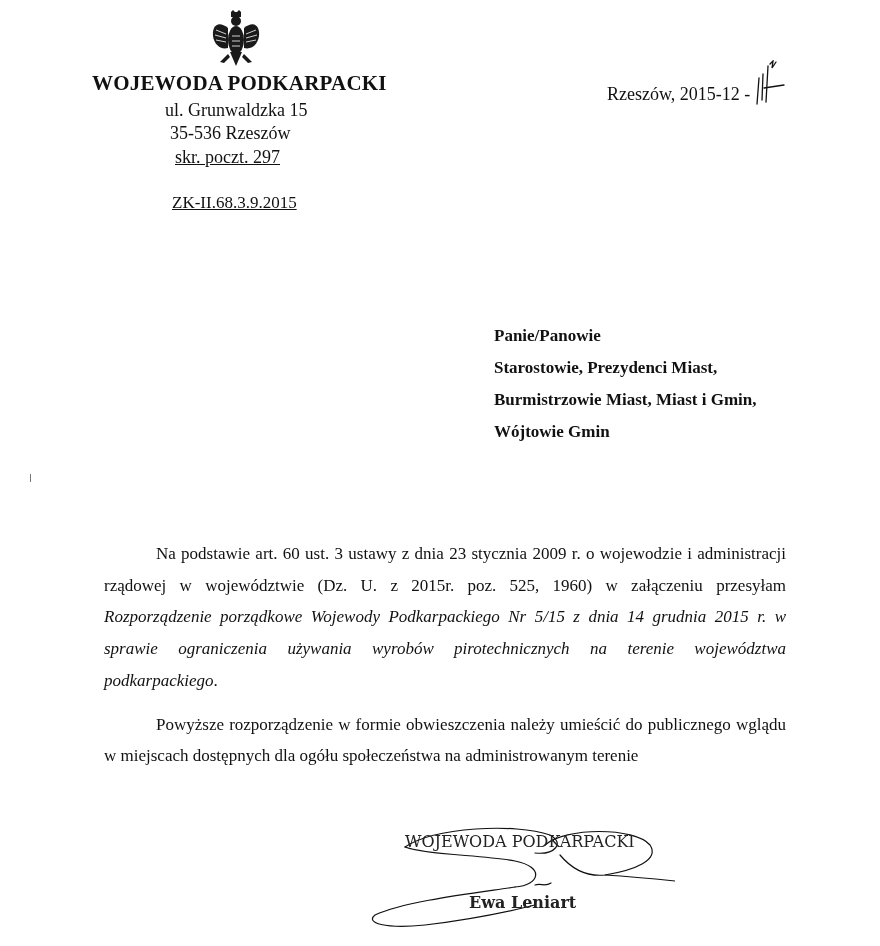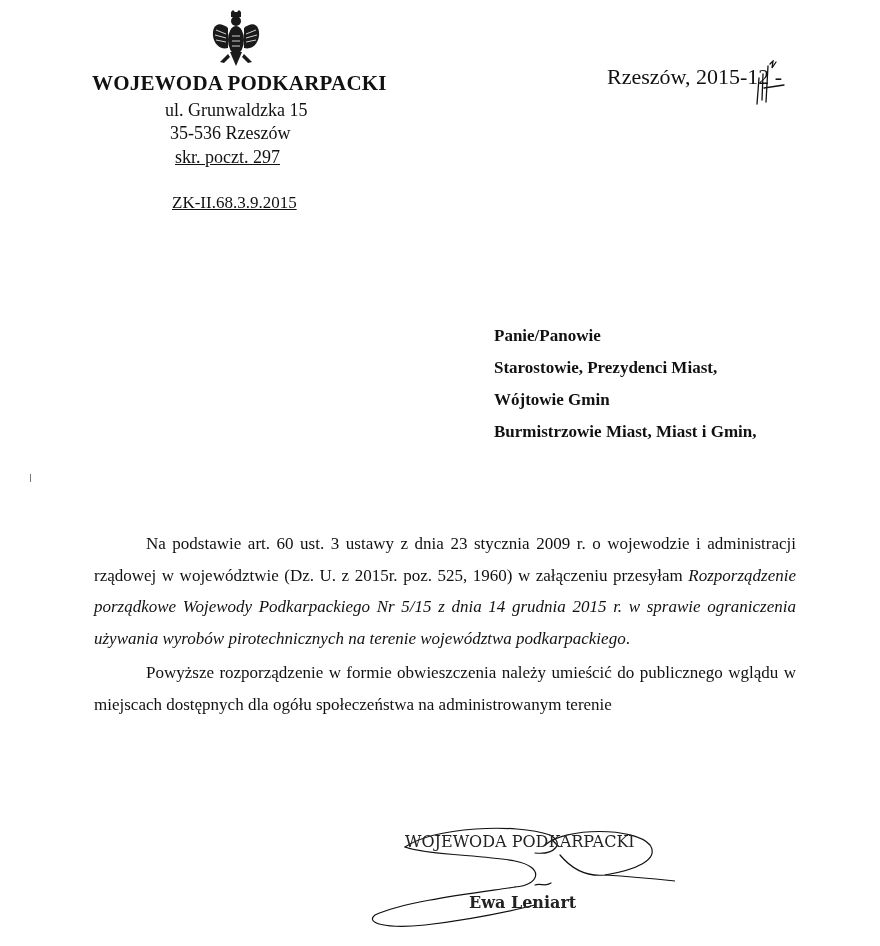--- a/index.html
+++ b/index.html
@@ -31,21 +31,21 @@
     }
     .addr-street { left: 165px; top: 100px; }
     .addr-city { left: 170px; top: 123px; }
     .addr-box { left: 175px; top: 147px; text-decoration: underline; }
     .ref {
       left: 172px; top: 193px; font-size: 17px; white-space: nowrap; text-decoration: underline;
     }
 
     
     .date-line {
-      left: 607px; top: 64px; font-size: 22px; white-space: nowrap;
+      left: 607px; top: 84px; font-size: 18px; white-space: nowrap;
     }
     .date-sig {
       left: 754px; top: 60px; width: 40px; height: 50px;
     }
 
     
     .recipients {
       left: 494px; top: 320px;
     }
     .recipient {
@@ -58,21 +58,21 @@
     .margin-mark {
       left: 30px; top: 474px; width: 1px; height: 8px; background: #777;
     }
 
     
     .body-text {
       left: 92px; top: 526px; width: 706px;
       font-size: 17px; line-height: 31.7px;
       text-align: justify;
     }
-    .body-text p { margin: 2px; }
+    .body-text p { margin: 12px; }
     .indent { text-indent: 52px; }
     .it { font-style: italic; }
 
     
     .sig-area {
       left: 365px; top: 815px; width: 310px; height: 125px;
     }
     .sig-title {
       left: 405px; top: 832px;
       font-size: 16px; font-family: "DejaVu Serif", serif; white-space: nowrap;
@@ -131,22 +131,22 @@
       <path d="M14,6 L12,42"></path>
       <path d="M10,28 L30,25"></path>
       <path d="M16,4 L19,1 L18,8 L22,2"></path>
     </g>
   </svg>
 </div>
 
 <div class="abs recipients">
   <div class="recipient">Panie/Panowie</div>
   <div class="recipient">Starostowie, Prezydenci Miast,</div>
+  <div class="recipient">Burmistrzowie Miast, Miast i Gmin,</div>
   <div class="recipient">Wójtowie Gmin</div>
-  <div class="recipient">Burmistrzowie Miast, Miast i Gmin,</div>
 </div>
 
 <div class="abs margin-mark"></div>
 
 <div class="abs body-text">
   <p class="indent"><span>Na podstawie art. 60 ust. 3 ustawy z dnia 23 stycznia 2009 r. o wojewodzie i administracji rządowej w województwie (Dz. U. z 2015r. poz. 525, 1960) w załączeniu przesyłam </span><span class="it">Rozporządzenie porządkowe Wojewody Podkarpackiego Nr 5/15 z dnia 14 grudnia 2015 r. w sprawie ograniczenia używania wyrobów pirotechnicznych na terenie województwa podkarpackiego</span><span>.</span></p>
   <p class="indent">Powyższe rozporządzenie w formie obwieszczenia należy umieścić do publicznego wglądu w miejscach dostępnych dla ogółu społeczeństwa na administrowanym terenie</p>
 </div>
 
 <div class="abs sig-area">

